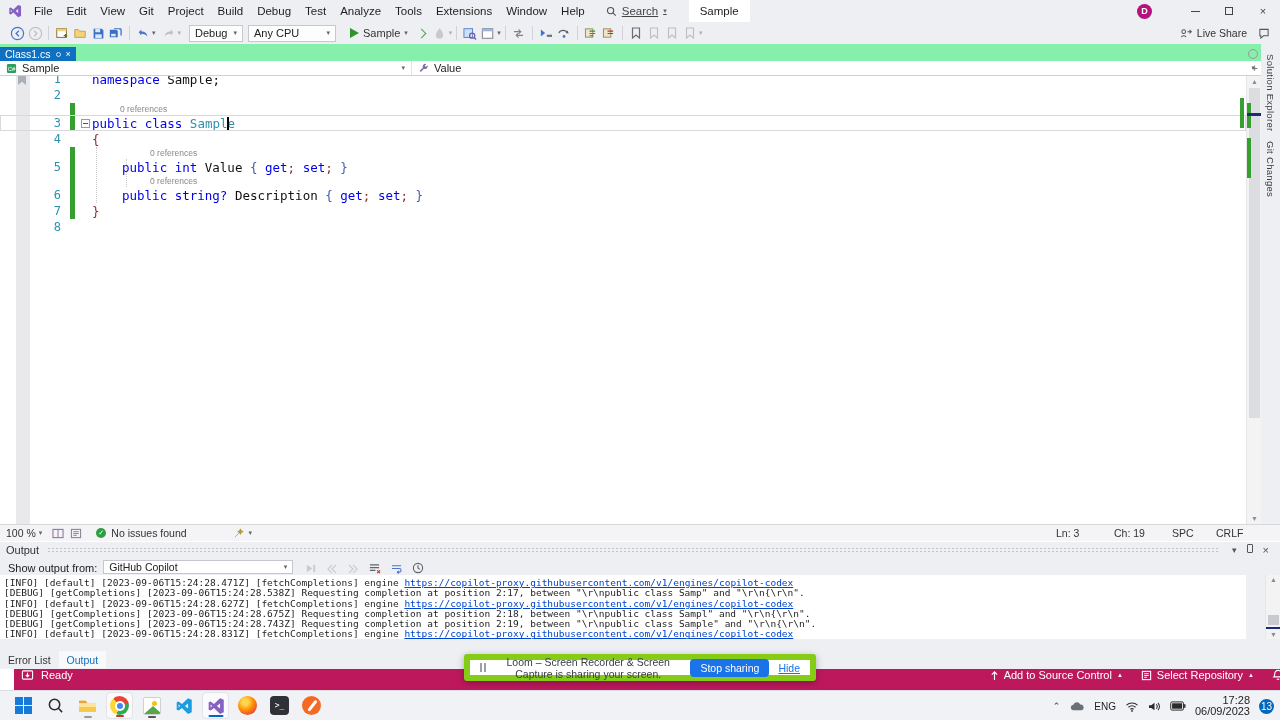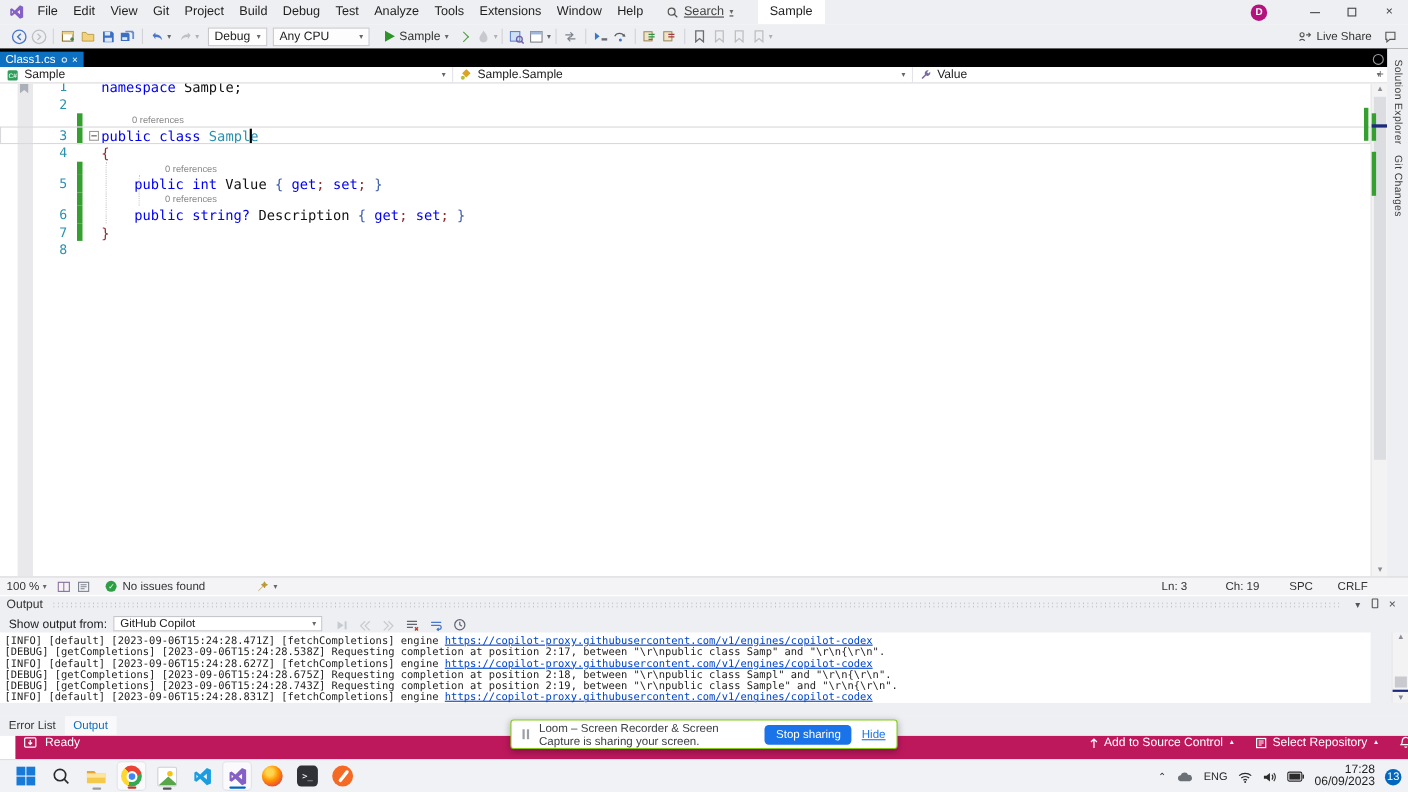--- a/index.html
+++ b/index.html
@@ -32,21 +32,21 @@
   .run-btn{display:flex;align-items:center;gap:4px;padding:0 4px;height:18px;}
   .play-solid{width:0;height:0;border-left:9px solid #2c9428;border-top:5.5px solid transparent;
               border-bottom:5.5px solid transparent;}
   .play-hollow{width:7px;height:7px;border:1.5px solid #57a04e;border-left:none;border-bottom:none;
                transform:rotate(45deg);margin:0 6px;}
   .grayed{opacity:.45;}
   .live-share{position:absolute;right:10px;top:22px;height:22px;display:flex;align-items:center;
               gap:5px;font-size:10.5px;color:#333;}
 
   
-  .tabbar{position:absolute;left:0;top:44px;width:1280px;height:17px;background:#000000;}
+  .tabbar{position:absolute;left:0;top:44px;width:1280px;height:17px;background:#86efac;}
   .doc-tab{position:absolute;left:0;bottom:0;height:14px;background:#0e70c0;color:#fff;
            display:flex;align-items:center;gap:5px;padding:0 5px;font-size:10.5px;}
   .tab-dot{width:5px;height:5px;border:1px solid #cfe3f5;border-radius:50%;}
   .tab-x{font-size:9px;line-height:1;}
   .tabbar-gear{position:absolute;right:22px;bottom:2px;width:10px;height:10px;border:1.5px solid #9a9ba1;
                border-radius:50%;}
 
   
   .navbar{position:absolute;left:0;top:61px;width:1261px;height:15px;background:#fff;
           border-bottom:1px solid #cfd0d4;display:flex;font-size:11px;color:#222;}
@@ -125,22 +125,22 @@
   .vs-status-left{display:flex;align-items:center;gap:7px;margin-left:7px;}
   .vs-status-right{margin-left:auto;display:flex;align-items:center;gap:18px;padding-right:10px;}
   .st-item{display:flex;align-items:center;gap:5px;}
   .caret-up{font-size:6px;}
   .bell-wrap{position:relative;display:flex;}
   .bell-badge{position:absolute;right:-6px;top:-3px;background:#e03e2d;border-radius:50%;width:10px;height:10px;
               font-size:7px;display:grid;place-items:center;color:#fff;}
 
   
   .notif{position:absolute;left:464px;top:654px;width:352px;height:27px;background:#fff;z-index:60;
-         border:1px solid #84cc16;border-radius:3px;box-shadow:0 2px 7px rgba(0,0,0,.3);
-         display:flex;align-items:center;gap:9px;padding:0 10px;font-size:10.5px;color:#3c4043;}
+         border:6px solid #84cc16;border-radius:3px;box-shadow:0 2px 7px rgba(0,0,0,.3);
+         display:flex;align-items:center;gap:9px;padding:0 10px;font-size:10.5px;color:#3c4043;text-align:center;}
   .pause-icon{display:flex;gap:2px;}
   .pause-icon i{display:block;width:2px;height:9px;background:#9aa0a6;}
   .stop-btn{background:#1a73e8;color:#fff;border-radius:4px;padding:3px 10px;font-size:10.5px;white-space:nowrap;}
   .hide-link{color:#1a73e8;text-decoration:underline;}
 
   
   .taskbar{position:absolute;left:0;top:690px;width:1280px;height:30px;background:#f1f2f6;
            border-top:1px solid #dddee3;display:flex;align-items:center;}
   .tb-apps{display:flex;align-items:center;gap:5px;margin-left:10px;}
   .app{position:relative;width:27px;height:27px;display:grid;place-items:center;border-radius:4px;}
@@ -375,28 +375,20 @@
 
   <div class="navbar">
     <span class="nav-seg" style="width:412px">
       <svg width="11" height="11" viewBox="0 0 12 12">
           <rect x="1" y="1" width="10" height="10" rx="1.5" fill="#2e9e5b"></rect>
           <text x="6" y="8.6" font-size="6.5" fill="#fff" text-anchor="middle" font-family="Liberation Sans">C#</text>
         </svg>
       <span>Sample</span>
       <span class="caret-down">▾</span>
     </span>
-    <span class="nav-seg" style="width:418px">
-      <svg width="11" height="10" viewBox="0 0 12 11">
-          <rect x="3.5" y="1" width="6" height="6" transform="rotate(45 6.5 4)" fill="#d9a521"></rect>
-          <circle cx="3" cy="8.5" r="2" fill="#b9bf2a"></circle>
-        </svg>
-      <span>Sample.Sample</span>
-      <span class="caret-down">▾</span>
-    </span>
     <span class="nav-seg" style="flex:1;border-right:none">
       <svg width="11" height="10" viewBox="0 0 12 11">
           <path d="M10.5 2.5a3 3 0 0 1-4 3.8L3 9.8 1.8 8.6l3.5-3.5a3 3 0 0 1 3.8-4L7.3 2.9l1.4 1.4z" fill="#7d6ba0"></path>
         </svg>
       <span>Value</span>
       <span class="caret-down">▾</span>
     </span>
     <span class="nav-plus">+</span>
   </div>
 

